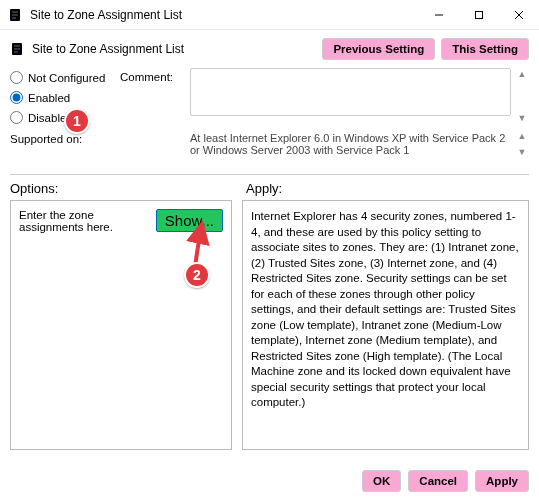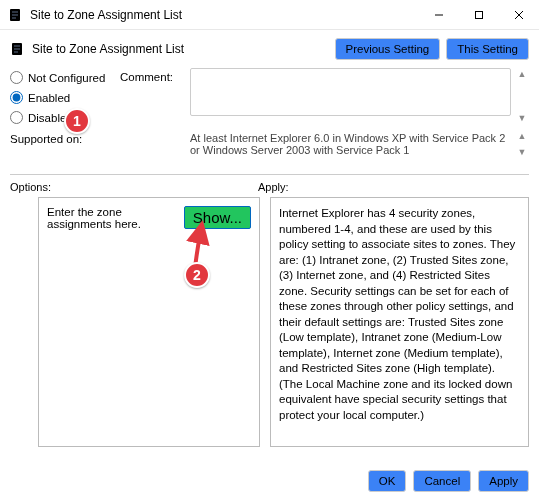--- a/index.html
+++ b/index.html
@@ -10,42 +10,42 @@
 .titlebar .title { flex: 1; font-size: 12px; }
 .window-controls { display: flex; height: 100%; }
 .window-controls div { width: 40px; height: 100%; display: flex; align-items: center; justify-content: center; }
 .window-controls svg { width: 10px; height: 10px; }
 
 .subheader { display: flex; align-items: center; padding: 8px 10px 6px 10px; }
 .subheader .sub-icon { width: 16px; height: 16px; margin-right: 6px; }
 .subheader .sub-title { flex: 1; font-size: 12px; }
 .nav-buttons { display: flex; gap: 6px; }
 
-.btn { background: #3b82f6; border: 1px solid #ccc; border-radius: 3px; padding: 4px 10px; font-size: 11.5px; cursor: default; }
+.btn { background: #f9a8d4; border: 1px solid #ccc; border-radius: 3px; padding: 4px 10px; font-size: 11.5px; cursor: default; font-weight: bold; }
 
 .form-area { padding: 2px 10px 8px 10px; }
 
 .row { display: flex; align-items: flex-start; margin-bottom: 2px; position: relative; }
 .radio-col { width: 110px; display: flex; flex-direction: column; gap: 7px; padding-top: 3px; }
 .radio-item { display: flex; align-items: center; gap: 5px; font-size: 11.5px; }
 .radio-item input { width: 13px; height: 13px; accent-color: #0067c0; }
 .label-col { width: 70px; padding-top: 3px; font-size: 11.5px; }
 .field-col { flex: 1; }
 .comment-box { width: 100%; height: 48px; border: 1px solid #ccc; border-radius: 2px; resize: none; font-size: 11.5px; padding: 2px; }
 .supported-row { display: flex; align-items: flex-start; margin-top: 6px; }
 .supported-row .label-col { width: 180px; text-align: left; padding-right: 8px; white-space: nowrap; }
 .supported-text { flex: 1; font-size: 11px; color: #444; padding: 2px 0; }
 .spin { width: 14px; display: flex; flex-direction: column; justify-content: space-between; align-self: stretch; margin-left: 4px; }
 .spin .arrow { height: 12px; display: flex; align-items: center; justify-content: center; color: #888; font-size: 9px; }
 
 .divider { border: none; border-top: 1px solid #ccc; margin: 8px 10px 6px 10px; }
 
-.panes-header { display: flex; padding: 0 10px 4px 10px; font-size: 11px; gap: 26px; }
+.panes-header { display: flex; padding: 0 10px 4px 10px; font-size: 13px; gap: 14px; }
 .panes-header .left { width: 222px; }
-.panes { display: flex; padding: 0 10px; gap: 10px; margin-left: 28px; }
+.panes { display: flex; padding: 0 10px; gap: 10px; }
 .panes .left { width: 222px; }
 .panes .right { flex: 1; }
 .pane-box { border: 1px solid #bbb; height: 250px; padding: 8px; font-size: 11.5px; overflow: hidden; }
 .pane-box.help { overflow-y: auto; line-height: 1.35; }
 .options-inner { display: flex; align-items: flex-start; gap: 6px; }
 .options-text { flex: 1; }
 .show-btn { border: 1px solid #0067c0; background: #22c55e; padding: 2px 8px; font-size: 15px; border-radius: 2px; cursor: default; color: #000; }
 
 .footer { position: absolute; bottom: 0; left: 0; right: 0; display: flex; justify-content: flex-end; gap: 7px; padding: 8px 10px; }
 

